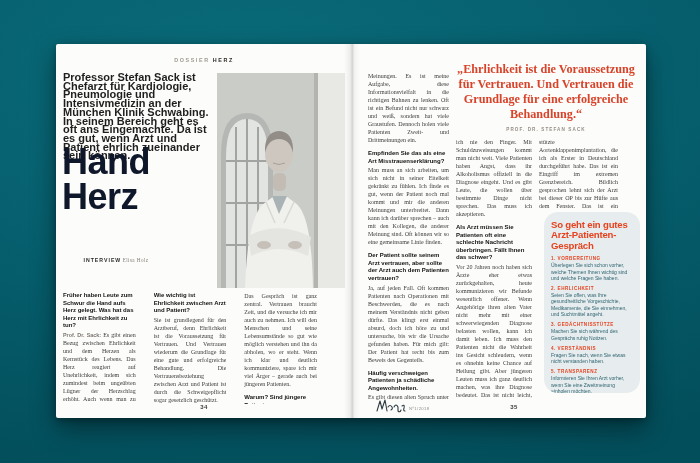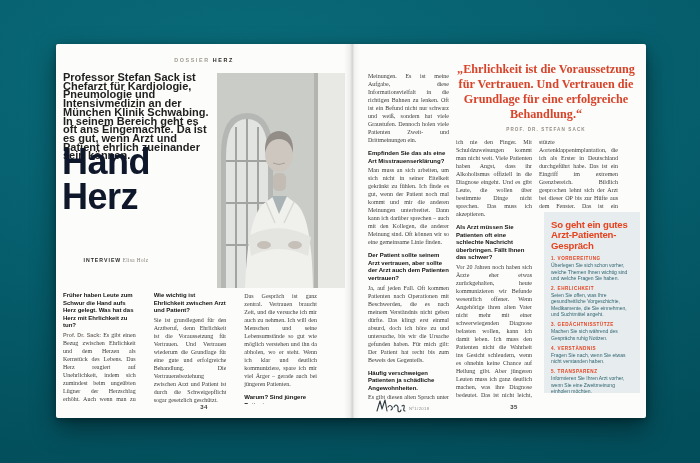--- a/index.html
+++ b/index.html
@@ -56,21 +56,21 @@
   .col4 { position:absolute; left:16px; top:28px; width:81px; height:330px; overflow:hidden; }
   .quote { position:absolute; left:98px; top:18px; width:192px; text-align:center; }
   .quote .q-text { font-family:"Liberation Serif", serif; font-weight:700;
     font-size:12.2px; line-height:15px; color:#d8432a; }
   .quote .q-attr { margin-top:5px; font-size:4.6px; letter-spacing:1.1px; color:#958e87; font-weight:700; }
 
   .col5 { position:absolute; left:104px; top:94px; width:76px; height:262px; overflow:hidden; }
   .col6 { position:absolute; left:187px; top:94px; width:79px; height:70px; overflow:hidden; }
 
   .sidebar { position:absolute; left:192px; top:168px; width:96px; height:181px;
-    background:#e7edee; padding:8px 7px; overflow:hidden; }
+    background:#e7edee; padding:8px 7px; overflow:hidden;border-radius:14px; }
   .sb-title { font-size:9.6px; line-height:10.4px; font-weight:700; color:#e6421e; letter-spacing:-.2px; }
   .sb-item { margin-top:5px; }
   .sb-item h4 { font-size:4.6px; letter-spacing:.5px; color:#e6421e; font-weight:700; margin-bottom:1px; }
   .sb-item p { font-size:5px; line-height:6.3px; color:#2d6370; }
 
   
   .pagenum { position:absolute; bottom:8px; width:100%; text-align:center;
     font-size:6px; font-weight:700; color:#3a3a3a; letter-spacing:.3px; }
   .footer-brand { position:absolute; left:24px; bottom:5px; display:flex; align-items:flex-end; gap:3px; }
   .footer-brand svg { display:block; }

